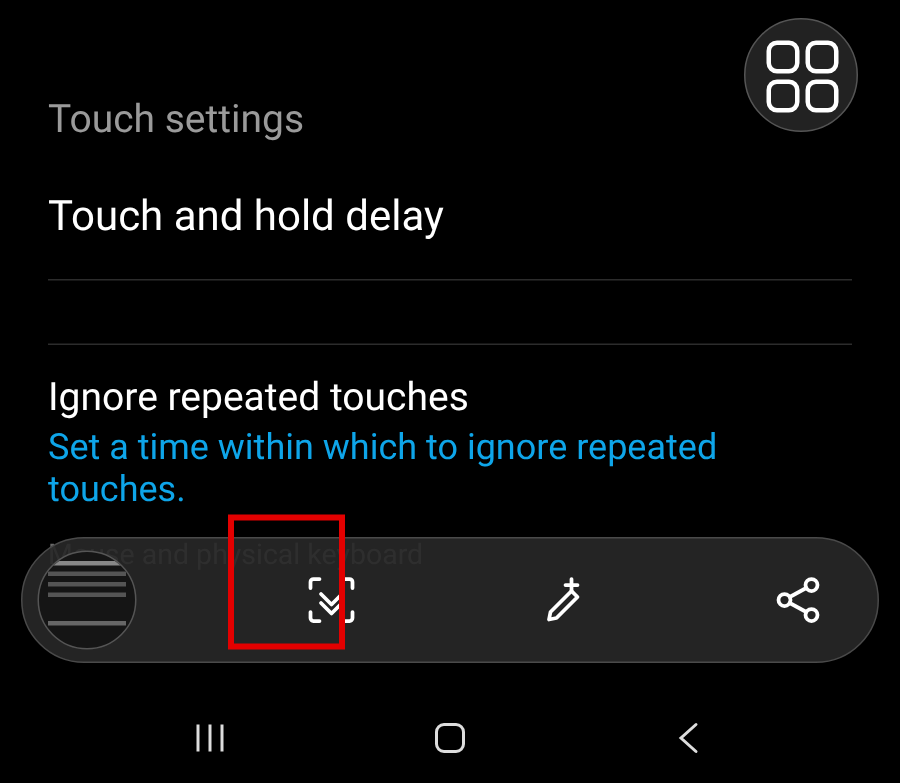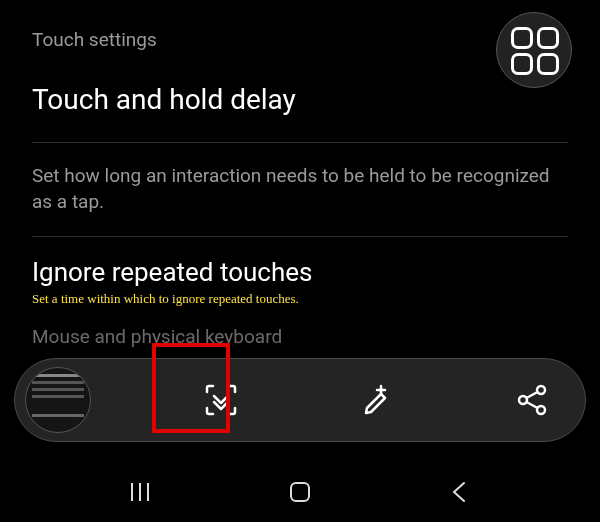--- a/index.html
+++ b/index.html
@@ -7,22 +7,23 @@
     width: 600px;
     height: 522px;
     background: #000;
     font-family: -apple-system, BlinkMacSystemFont, "Segoe UI", Roboto, sans-serif;
     color: #fff;
     overflow: hidden;
     position: relative;
   }
   .section-header {
     color: #9a9a9a;
-    font-size: 19px;
+    font-size: 26px;
     padding: 28px 32px 12px 32px;
+    margin-top: 37px;
   }
   .setting-item {
     padding: 20px 32px 22px 32px;
   }
   .setting-title {
     font-size: 28px;
     color: #fff;
     font-weight: 400;
     margin-bottom: 4px;
   }
@@ -41,24 +42,23 @@
     margin: 0 32px;
   }
   .partial-item {
     padding: 20px 40px 0 32px;
   }
   .partial-title {
     font-size: 26px;
     color: #fff;
   }
   .partial-desc {
-    font-size: 13px;
-    color: #fde047;
+    font-size: 24px;
+    color: #0ea5e9;
     margin-top: 4px;
-    font-family: Liberation Serif, serif;
   }
   .mouse-header {
     color: #6a6a6a;
     font-size: 19px;
     padding: 18px 32px 0 32px;
   }
 
   
   .floating-grid {
     position: absolute;
@@ -164,21 +164,20 @@
 
 <div class="section-header">Touch settings</div>
 
 <div class="setting-item">
   <div class="setting-title">Touch and hold delay</div>
 </div>
 
 <div class="divider"></div>
 
 <div class="setting-item">
-  <div class="setting-desc">Set how long an interaction needs to be held to be recognized as a tap.</div>
 </div>
 
 <div class="divider"></div>
 
 <div class="partial-item">
   <div class="partial-title">Ignore repeated touches</div>
   <div class="partial-desc">Set a time within which to ignore repeated touches.</div>
 </div>
 
 <div class="mouse-header">Mouse and physical keyboard</div>

